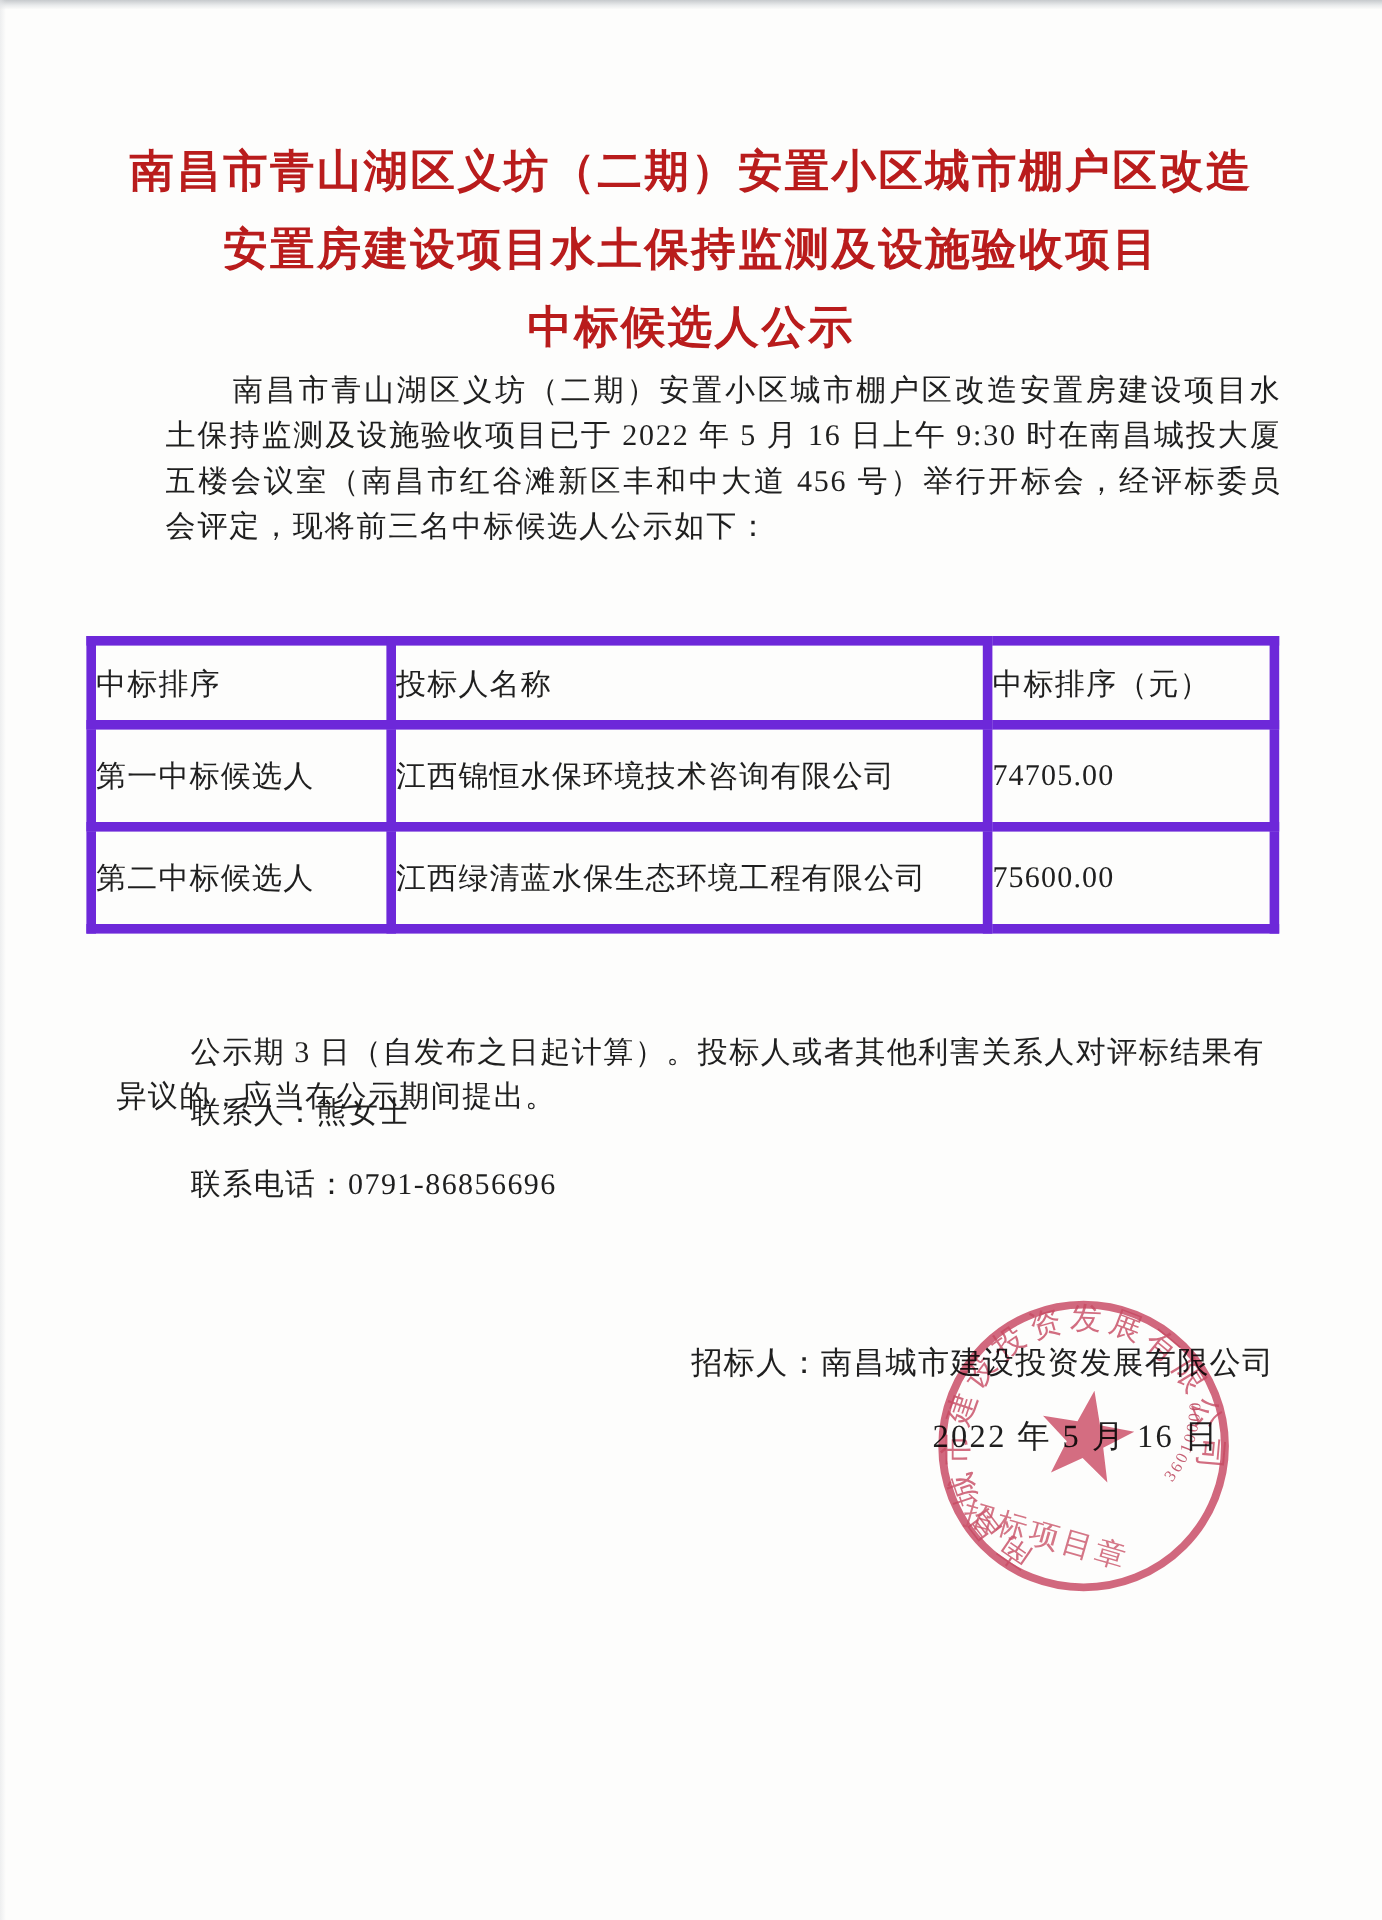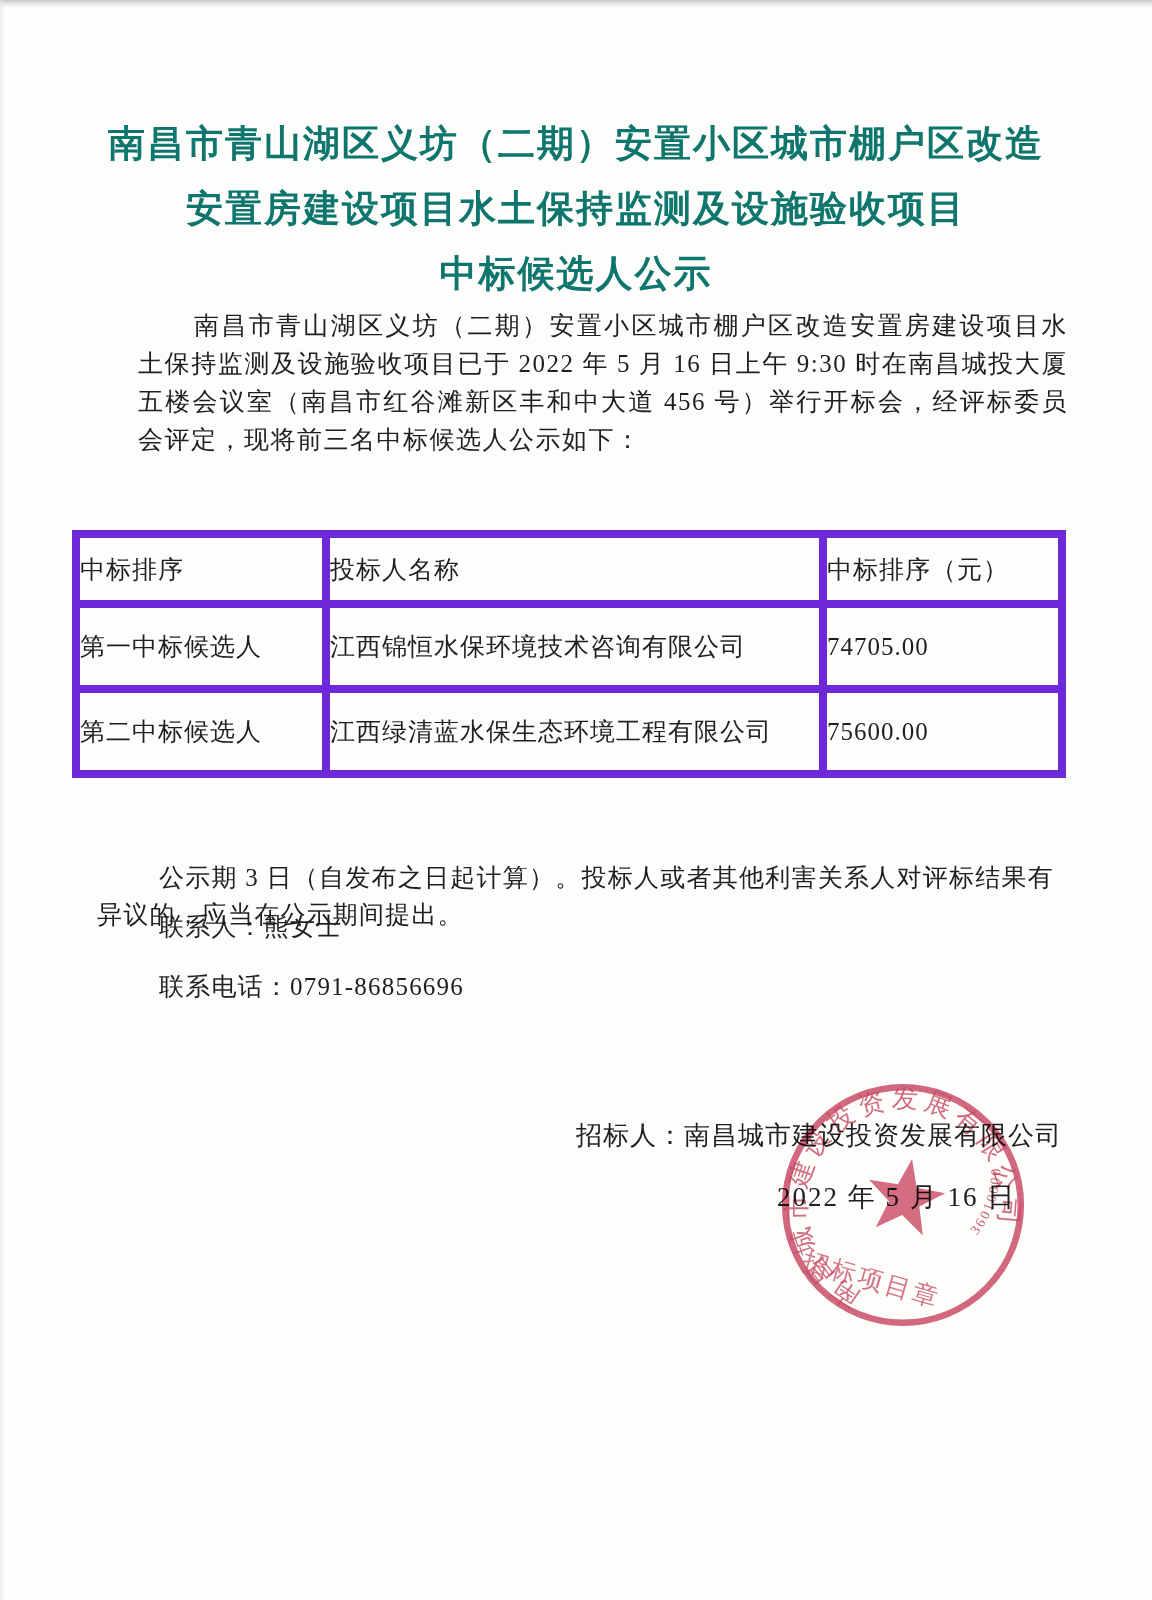--- a/index.html
+++ b/index.html
@@ -20,21 +20,21 @@
     position:absolute;top:0;left:0;width:5px;height:100%;
     background:linear-gradient(to right,#e3e5e7,rgba(255,255,255,0));
     opacity:.6;
   }
   .doc-title{
     position:absolute;top:111px;left:0;width:1152px;
     text-align:center;
     font-size:37px;font-weight:700;
     letter-spacing:2px;
     line-height:65px;
-    color:#0f766e;
+    color:#b91c1c;
   }
   .intro{
     position:absolute;top:295px;left:126px;width:930px;
     font-size:25px;line-height:38px;letter-spacing:1.5px;
     text-align:justify;
     text-indent:56px;
     margin:12px;
   }
   .bid-table{
     position:absolute;top:530px;left:72px;

